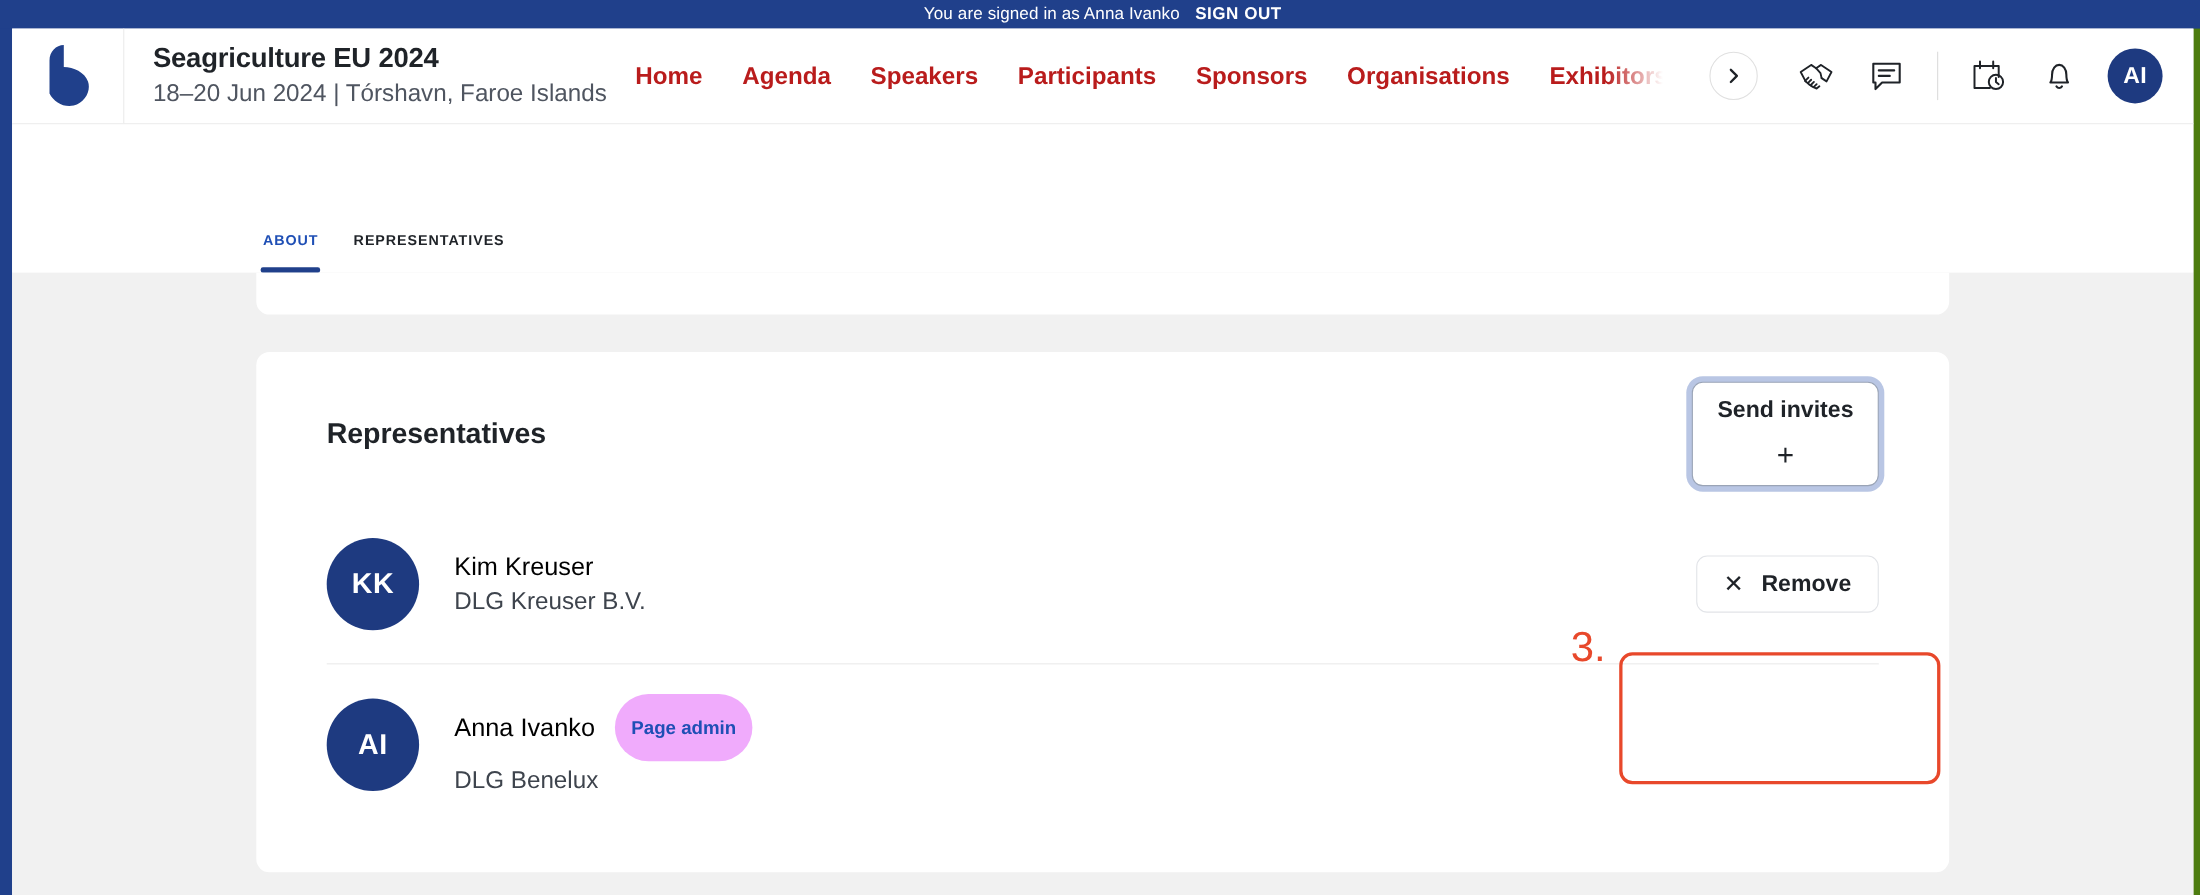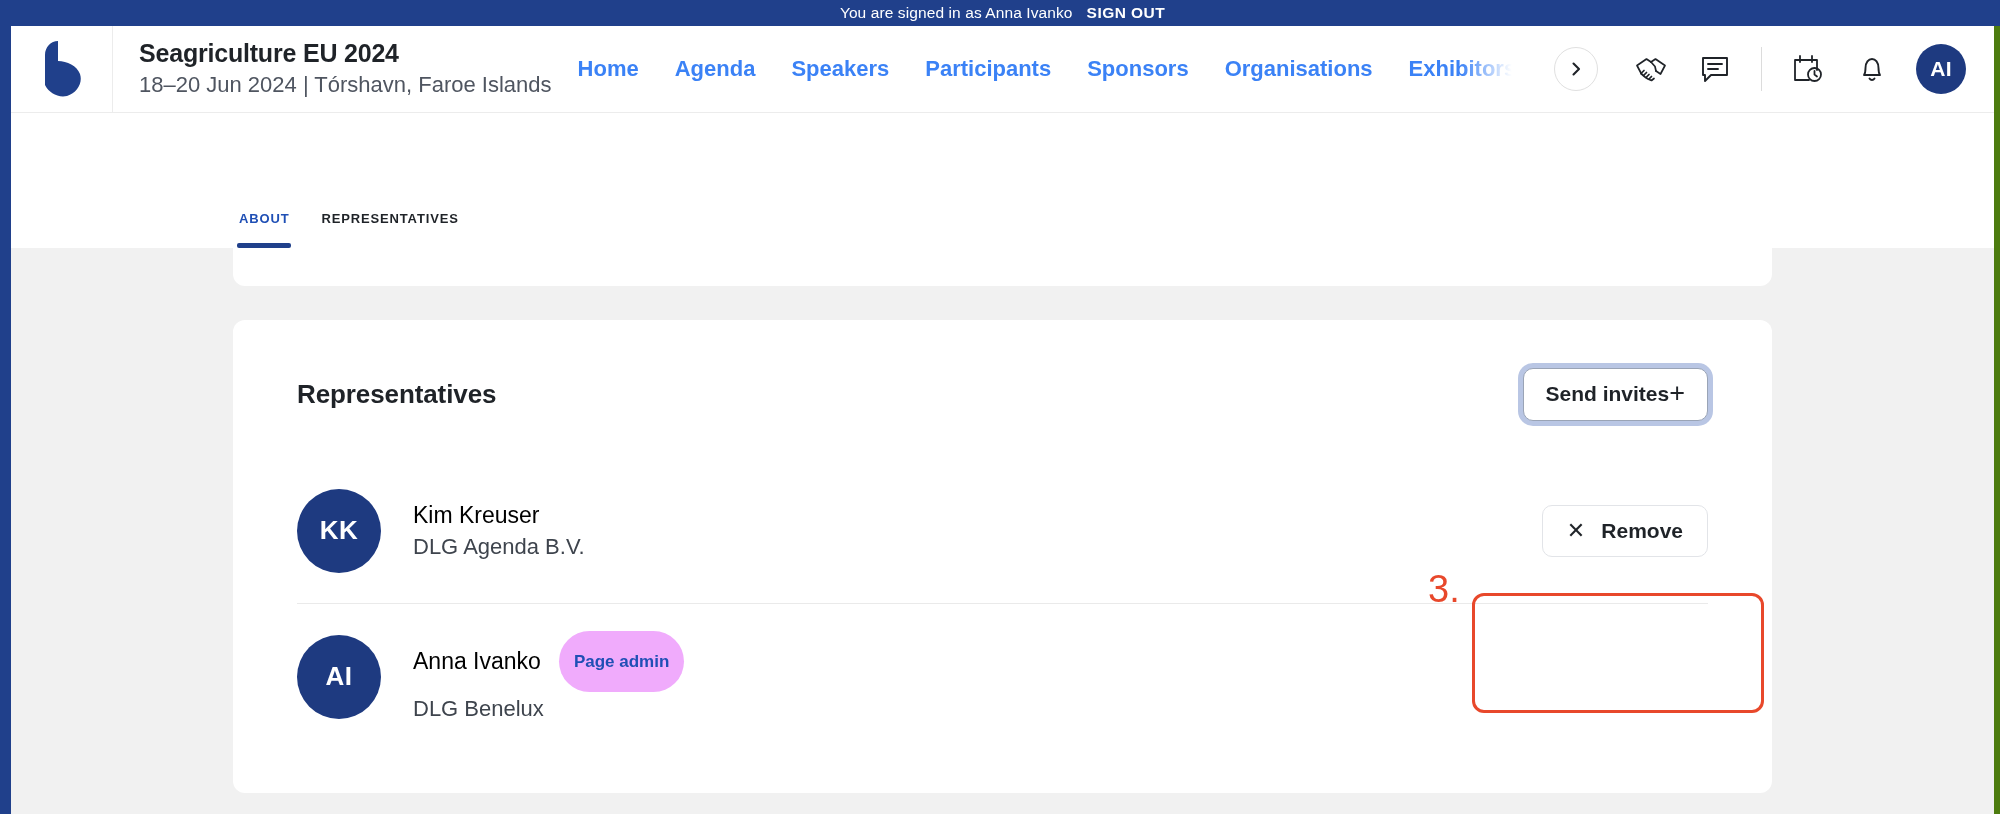--- a/index.html
+++ b/index.html
@@ -89,21 +89,21 @@
     line-height: 1.2;
   }
 
   .main-nav {
     display: flex;
     align-items: center;
     gap: 36px;
     margin-left: 26px;
     font-size: 22px;
     font-weight: 700;
-    color: #3b82f6;
+    color: #b91c1c;
     flex: 1 1 auto;
     overflow: hidden;
     white-space: nowrap;
     position: relative;
     height: 86px;
   }
   .main-nav a {
     color: inherit;
     text-decoration: none;
     cursor: pointer;
@@ -267,22 +267,24 @@
     align-items: center;
     background: #fff;
   }
   .send-invites-btn {
     border: 1px solid #9aa4b6;
     border-radius: 10px;
     font-size: 21px;
     font-weight: 700;
     color: #1f2328;
     padding: 13px 22px;
+    gap: 18px;
     box-shadow: 0 0 0 5px #b9c6e4;
     position: relative;
+    flex-direction: column;
   }
   .send-invites-btn .plus {
     font-size: 27px;
     font-weight: 400;
     line-height: 1;
     margin-top: -2px;
   }
 
   #anno-box-3 { left: 1461px; top: 345px; width: 292px; height: 120px; }
   #anno-num-3 { left: 1417px; top: 322px; }
@@ -465,21 +467,21 @@
           <span class="plus">+</span>
         </button>
       </div>
 
       <div class="rep-row">
         <div class="rep-avatar">KK</div>
         <div class="rep-info">
           <div class="rep-name-line">
             <span class="rep-name">Kim Kreuser</span>
           </div>
-          <div class="rep-org">DLG Agenda B.V.</div>
+          <div class="rep-org">DLG Kreuser B.V.</div>
         </div>
         <button class="btn remove-btn">
           <span class="x">✕</span>
           <span>Remove</span>
         </button>
       </div>
 
       <div class="rep-divider"></div>
 
       <div class="rep-row">

